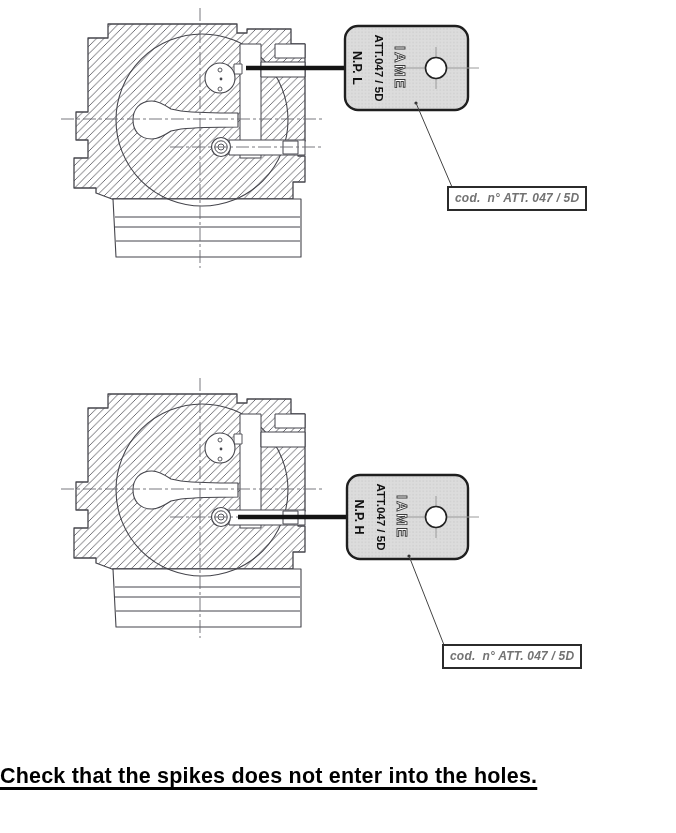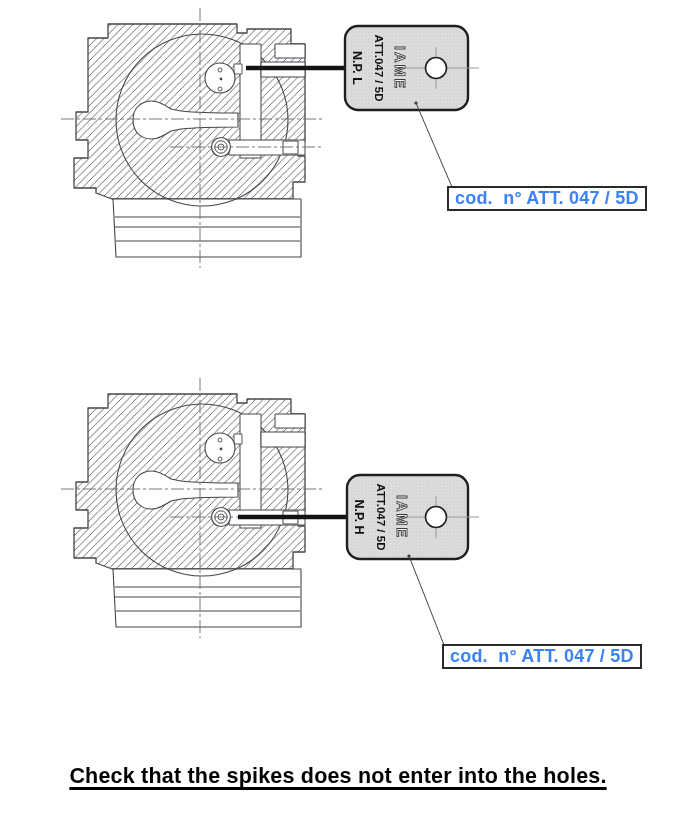--- a/index.html
+++ b/index.html
@@ -3,27 +3,27 @@
 <meta charset="utf-8">
 <style>
   html,body{margin:0;padding:0;background:#fff;}
   #page{
     position:relative;width:676px;height:833px;background:#ffffff;
     font-family:"Liberation Sans",sans-serif;overflow:hidden;
   }
   #drawing-svg{position:absolute;left:0;top:0;}
   .caption-box{
     position:absolute;background:#ffffff;border:2px solid #2b2b2b;
-    font-weight:bold;font-size:18px;line-height:19px;padding:1px 6px 1px 6px;
-    color:#3b82f6;white-space:pre;letter-spacing:0.2px;
+    font-weight:bold;font-size:12px;line-height:19px;padding:1px 6px 1px 6px;
+    color:#737373;white-space:pre;letter-spacing:0.2px;font-style:italic;
   }
   #caption-top{left:447px;top:186px;}
   #caption-bottom{left:442px;top:644px;}
   .instruction{
-    position:absolute;left:0;top:764px;width:676px;text-align:center;
+    position:absolute;left:0;top:764px;width:676px;text-align:left;
     font-weight:bold;font-size:21.5px;color:#000;
     text-decoration:underline;text-decoration-thickness:2.5px;text-underline-offset:4px;
     letter-spacing:0.2px;
   }
 </style>
 </head>
 <body>
 
 <div id="page">
 

